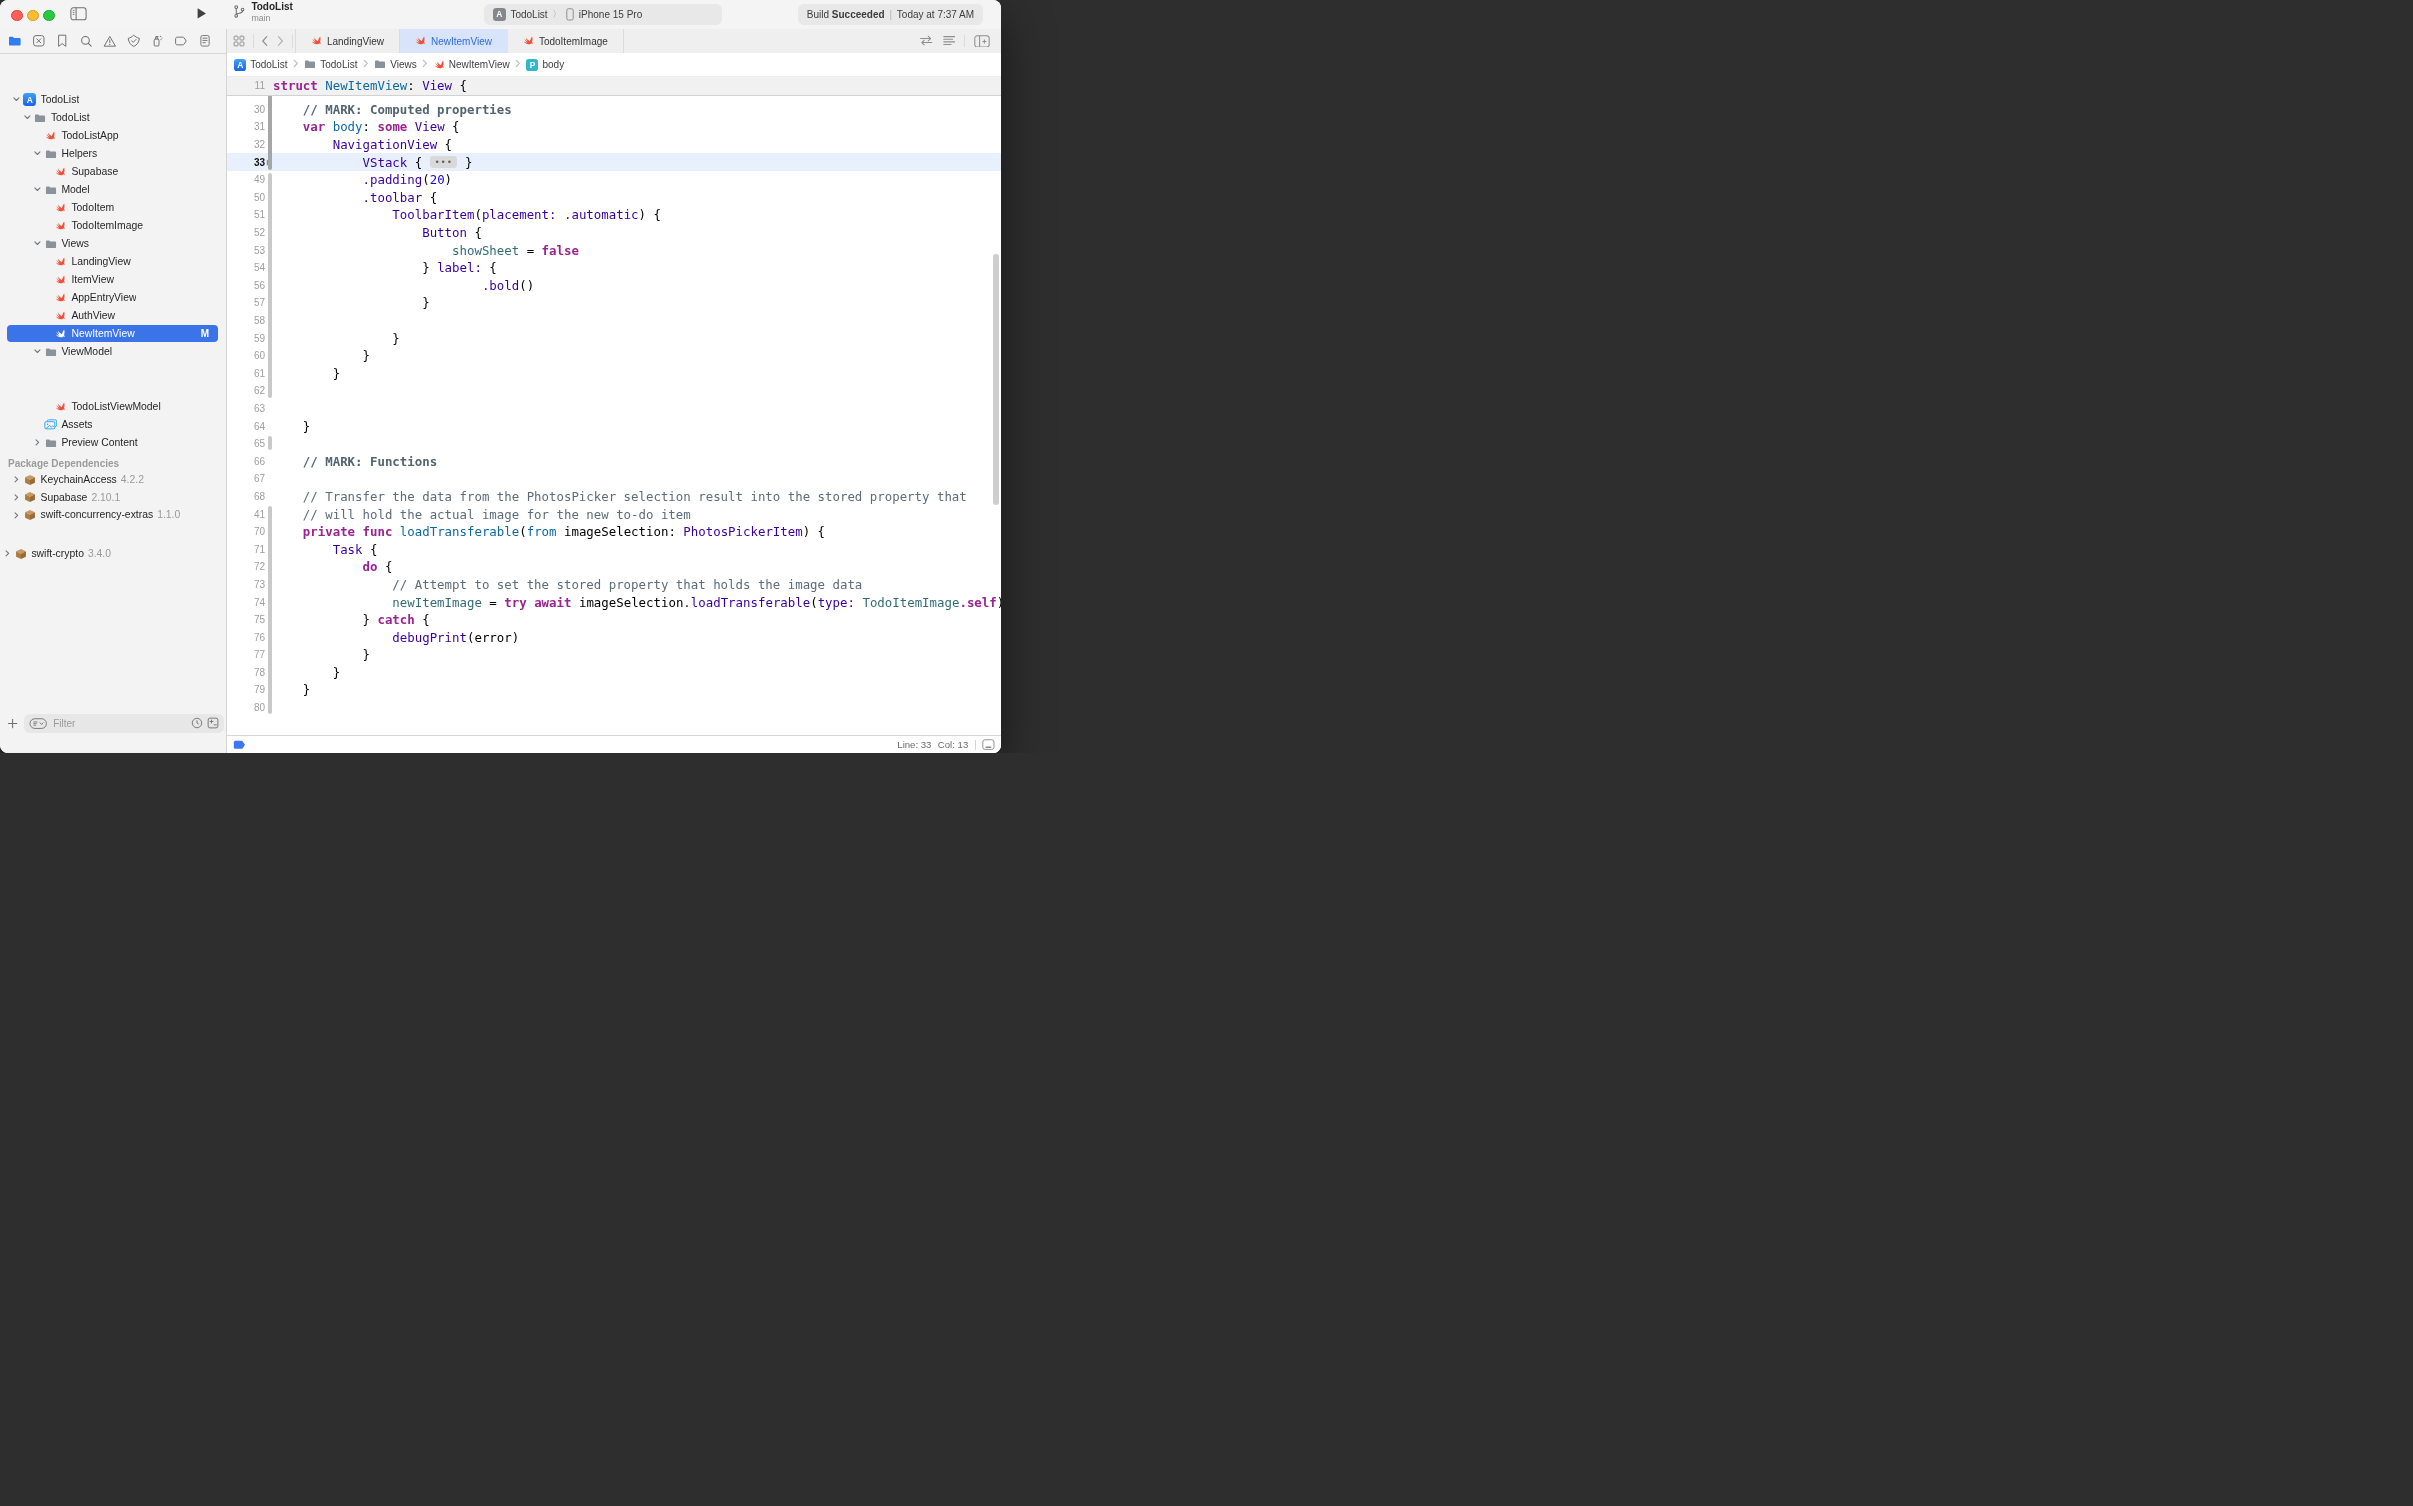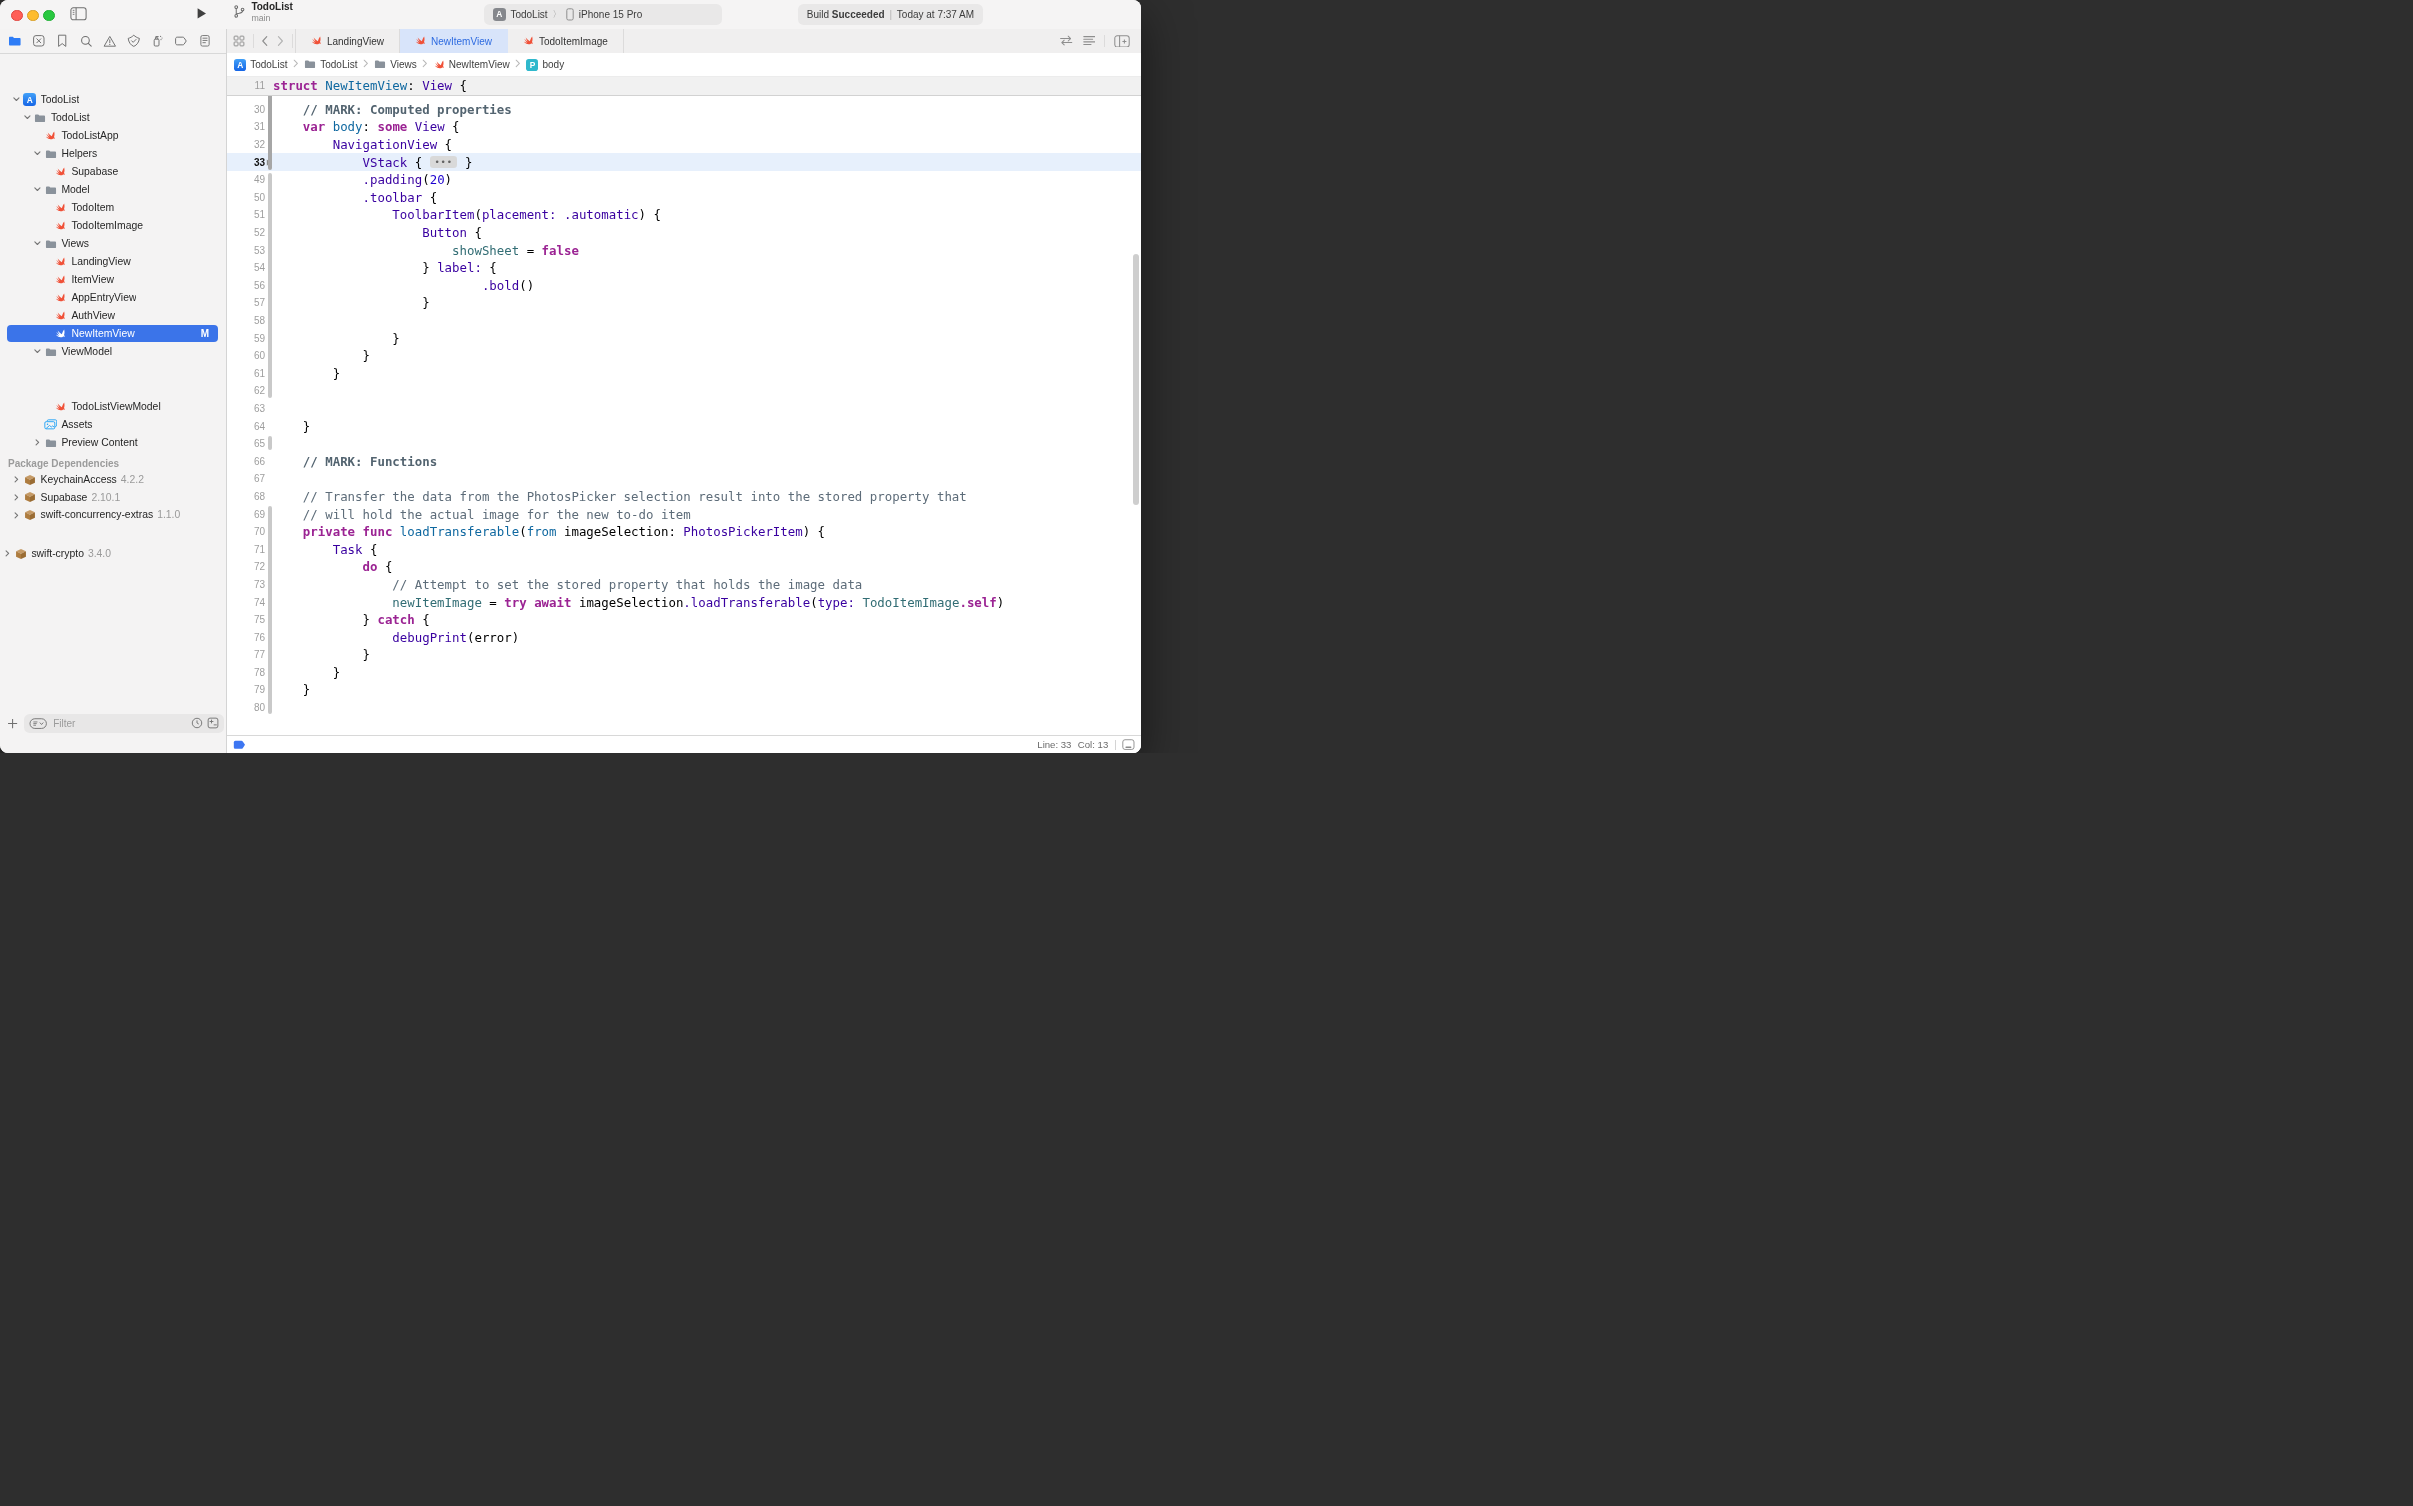--- a/index.html
+++ b/index.html
@@ -1,16 +1,16 @@
 <!DOCTYPE html>
 <html style="font-size:12.8px"><head>
 <meta charset="utf-8">
 <style>
   html,body{margin:0;padding:0;background:#2e2e2e;font-family:"Liberation Sans",sans-serif;}
-  .window{position:relative;width:1141px;height:753px;background:#fff;border-radius:8px;overflow:hidden;
+  .window{position:relative;width:1001px;height:753px;background:#fff;border-radius:8px;overflow:hidden;
           box-shadow:0 16px 48px rgba(0,0,0,.5);-webkit-font-smoothing:antialiased;}
   
   .toolbar{position:absolute;left:0;top:0;right:0;height:29px;background:#f5f4f4;border-bottom:0.8px solid #d9d8d8;}
   .tl{position:absolute;top:9.6px;width:9.6px;height:9.6px;border-radius:50%;}
   .tl.red{left:11.2px;background:#ff5f57;border:0.4px solid #e0443e;}
   .tl.yel{left:27px;background:#febc2e;border:0.4px solid #d89e24;}
   .tl.grn{left:43px;background:#28c840;border:0.4px solid #1faf34;}
   .tbico{position:absolute;color:#6f6f6f;display:flex;align-items:center;justify-content:center;}
   .projblock{position:absolute;left:233px;top:2.4px;display:flex;align-items:center;gap:5.6px;color:#6f6f6f;}
   .projtexts{display:flex;flex-direction:column;line-height:10.4px;}
@@ -749,21 +749,21 @@
             <span class="ln">67</span>
             <span class="rib"></span>
             <span class="codetext"></span>
           </div>
           <div class="crow">
             <span class="ln">68</span>
             <span class="rib"></span>
             <span class="codetext"><span class="tk-p">    </span><span class="tk-c">// Transfer the data from the PhotosPicker selection result into the stored property that</span></span>
           </div>
           <div class="crow">
-            <span class="ln">69</span>
+            <span class="ln">41</span>
             <span class="rib"></span>
             <span class="codetext"><span class="tk-p">    </span><span class="tk-c">// will hold the actual image for the new to-do item</span></span>
           </div>
           <div class="crow">
             <span class="ln">70</span>
             <span class="rib"></span>
             <span class="codetext"><span class="tk-p">    </span><span class="tk-k">private</span><span class="tk-p"> </span><span class="tk-k">func</span><span class="tk-p"> </span><span class="tk-d">loadTransferable</span><span class="tk-p">(</span><span class="tk-d">from</span><span class="tk-p"> imageSelection: </span><span class="tk-t">PhotosPickerItem</span><span class="tk-p">) {</span></span>
           </div>
           <div class="crow">
             <span class="ln">71</span>

